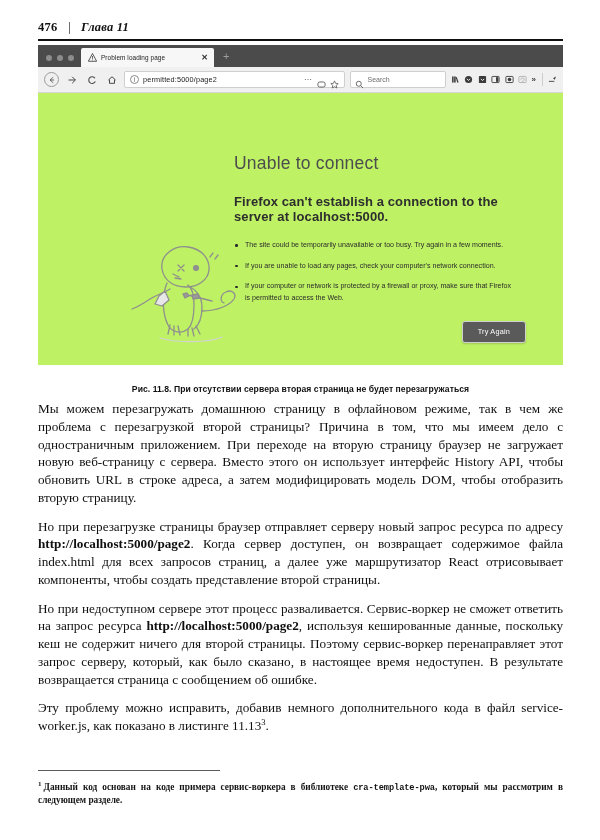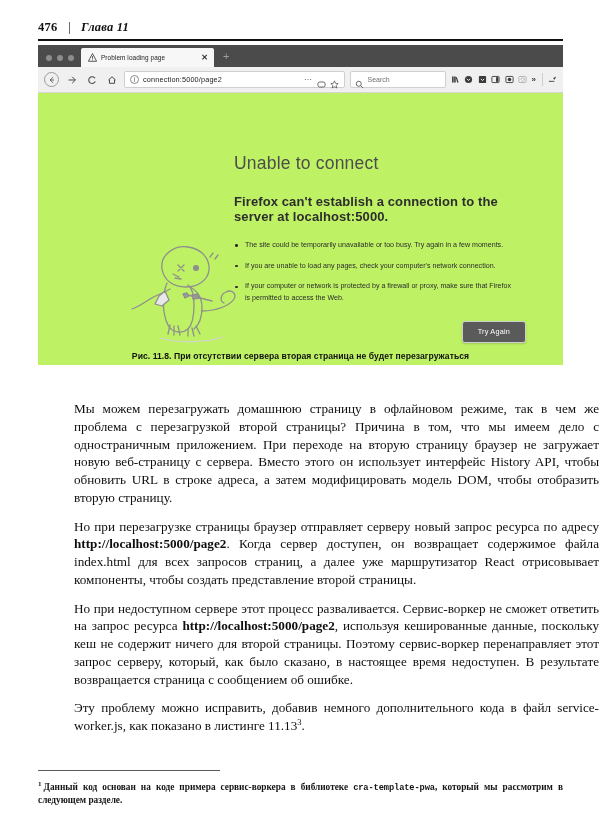--- a/index.html
+++ b/index.html
@@ -288,37 +288,36 @@
     left: 88px;
     top: 140px;
     width: 130px;
     height: 115px;
   }
 
   
   .fig-caption {
     position: absolute;
     left: 38px;
-    top: 351px;
+    top: 384px;
     width: 525px;
     text-align: center;
     font-family: "Liberation Sans", sans-serif;
     font-weight: bold;
     font-size: 8.6px;
     color: #111;
     letter-spacing: 0.05px;
   }
 
   
   .bodytext {
     position: absolute;
     left: 38px;
     top: 400px;
     width: 525px;
-    margin-left: 36px;
   }
   .bodytext p {
     margin: 0 0 11px 0;
     font-family: "Liberation Serif", serif;
     font-size: 13.2px;
     line-height: 1.345;
     text-align: justify;
     text-indent: 0;
     color: #0f0f0f;
     hyphens: manual;
@@ -401,21 +400,21 @@
       </span>
       <span class="navicon">
         <svg width="10" height="10" viewBox="0 0 10 10">
             <path d="M1.4 5 L5 1.8 L8.6 5" fill="none" stroke="#4a4a4a" stroke-width="1"></path>
             <path d="M2.5 4.6 V8.3 H7.5 V4.6" fill="none" stroke="#4a4a4a" stroke-width="1"></path>
           </svg>
       </span>
 
       <div class="urlbox">
         <span class="url-info">i</span>
-        <span class="url-text">connection:5000/page2</span>
+        <span class="url-text">permitted:5000/page2</span>
         <span class="url-dots">⋯</span>
         <span class="url-ico">
           <svg width="9" height="9" viewBox="0 0 10 10">
               <rect x="1" y="2.2" width="8" height="5.6" rx="2" fill="none" stroke="#4a4a4a" stroke-width="0.9"></rect>
             </svg>
         </span>
         <span class="url-ico">
           <svg width="9" height="9" viewBox="0 0 10 10">
               <path d="M5 1 L6.2 3.7 L9.1 4 L6.9 6 L7.6 8.9 L5 7.4 L2.4 8.9 L3.1 6 L0.9 4 L3.8 3.7 Z" fill="none" stroke="#4a4a4a" stroke-width="0.8"></path>
             </svg>

